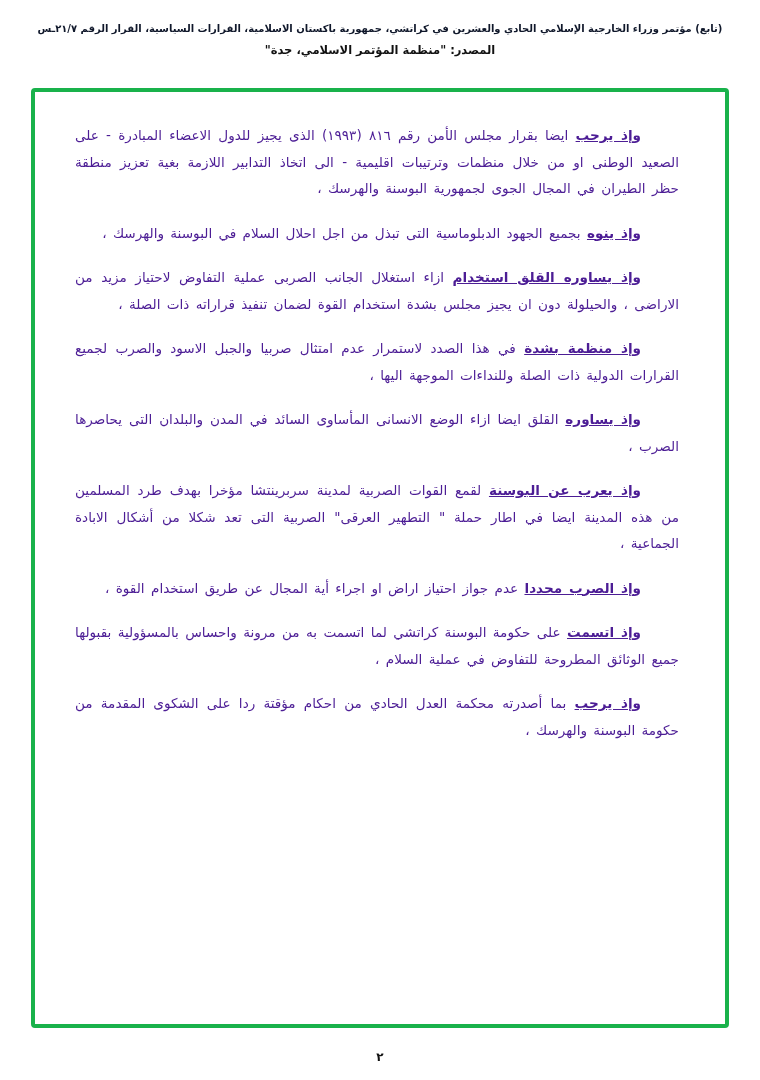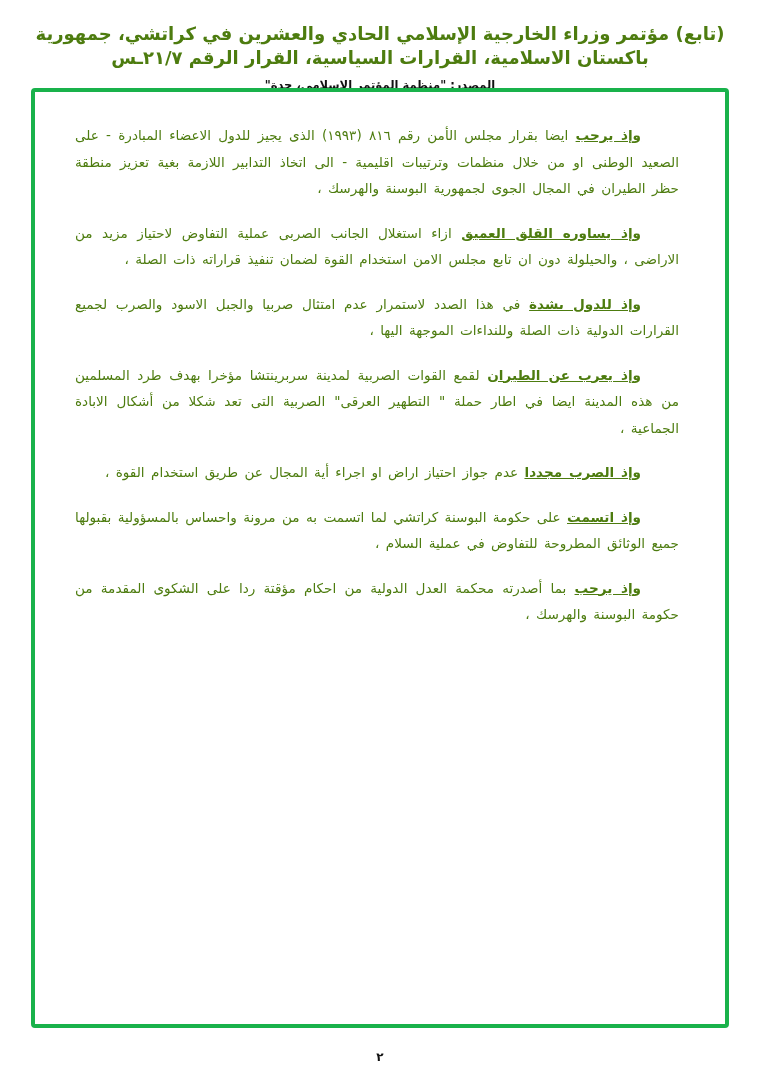--- a/index.html
+++ b/index.html
@@ -20,25 +20,25 @@
     height: 1080px;
     box-sizing: border-box;
     position: relative;
   }
   
   .doc-header {
     padding: 22px 14px 0 14px;
     text-align: center;
   }
   .doc-header .hdr-line {
-    font-size: 18px;
+    font-size: 10px;
     font-weight: bold;
     line-height: 1.35;
     letter-spacing: 0px;
-    color: #4d7c0f;
+    color: #0f172a;
     direction: rtl;
   }
   .doc-header .hdr-source {
     font-size: 11.5px;
     font-weight: bold;
     margin-top: 7px;
     color: #111;
     direction: rtl;
   }
   
@@ -60,21 +60,21 @@
     overflow: hidden;
   }
   
   .para {
     direction: rtl;
     text-align: justify;
     text-align-last: right;
     font-size: 13.6px;
     line-height: 1.95;
     margin: 0 0 18px 0;
-    color: #4d7c0f;
+    color: #4c1d95;
     letter-spacing: 0.6px;
     word-spacing: 2px;
   }
   .para .lead {
     text-decoration: underline;
     font-weight: bold;
     letter-spacing: 2px;
   }
   .para.indent {
     text-indent: 38px;
@@ -102,50 +102,58 @@
   </div>
 
   <div class="frame">
     <div class="frame-inner">
 
       <p class="para indent">
         <span class="lead">وإذ يرحب</span>
         <span>ايضا بقرار مجلس الأمن رقم ٨١٦ (١٩٩٣) الذى يجيز للدول الاعضاء المبادرة - على الصعيد الوطنى او من خلال منظمات وترتيبات اقليمية - الى اتخاذ التدابير اللازمة بغية تعزيز منطقة حظر الطيران في المجال الجوى لجمهورية البوسنة والهرسك ،</span>
       </p>
 
-
       <p class="para indent">
-        <span class="lead">وإذ يساوره القلق العميق</span>
-        <span>ازاء استغلال الجانب الصربى عملية التفاوض لاحتياز مزيد من الاراضى ، والحيلولة دون ان تابع مجلس الامن استخدام القوة لضمان تنفيذ قراراته ذات الصلة ،</span>
+        <span class="lead">وإذ ينوه</span>
+        <span>بجميع الجهود الدبلوماسية التى تبذل من اجل احلال السلام في البوسنة والهرسك ،</span>
       </p>
 
       <p class="para indent">
-        <span class="lead">وإذ للدول بشدة</span>
+        <span class="lead">وإذ يساوره القلق استخدام</span>
+        <span>ازاء استغلال الجانب الصربى عملية التفاوض لاحتياز مزيد من الاراضى ، والحيلولة دون ان يجيز مجلس بشدة استخدام القوة لضمان تنفيذ قراراته ذات الصلة ،</span>
+      </p>
+
+      <p class="para indent">
+        <span class="lead">وإذ منظمة بشدة</span>
         <span>في هذا الصدد لاستمرار عدم امتثال صربيا والجبل الاسود والصرب لجميع القرارات الدولية ذات الصلة وللنداءات الموجهة اليها ،</span>
       </p>
 
+      <p class="para indent">
+        <span class="lead">وإذ يساوره</span>
+        <span>القلق ايضا ازاء الوضع الانسانى المأساوى السائد في المدن والبلدان التى يحاصرها الصرب ،</span>
+      </p>
 
       <p class="para indent">
-        <span class="lead">وإذ يعرب عن الطيران</span>
+        <span class="lead">وإذ يعرب عن البوسنة</span>
         <span>لقمع القوات الصربية لمدينة سربرينتشا مؤخرا بهدف طرد المسلمين من هذه المدينة ايضا في اطار حملة " التطهير العرقى" الصربية التى تعد شكلا من أشكال الابادة الجماعية ،</span>
       </p>
 
       <p class="para indent">
         <span class="lead">وإذ الصرب مجددا</span>
         <span>عدم جواز احتياز اراض او اجراء أية المجال عن طريق استخدام القوة ،</span>
       </p>
 
       <p class="para indent">
         <span class="lead">وإذ اتسمت</span>
         <span>على حكومة البوسنة كراتشي لما اتسمت به من مرونة واحساس بالمسؤولية بقبولها جميع الوثائق المطروحة للتفاوض في عملية السلام ،</span>
       </p>
 
       <p class="para indent">
         <span class="lead">وإذ يرحب</span>
-        <span>بما أصدرته محكمة العدل الدولية من احكام مؤقتة ردا على الشكوى المقدمة من حكومة البوسنة والهرسك ،</span>
+        <span>بما أصدرته محكمة العدل الحادي من احكام مؤقتة ردا على الشكوى المقدمة من حكومة البوسنة والهرسك ،</span>
       </p>
 
     </div>
   </div>
 
   <div class="folio">٢</div>
 
 </div>
 
 </body></html>

